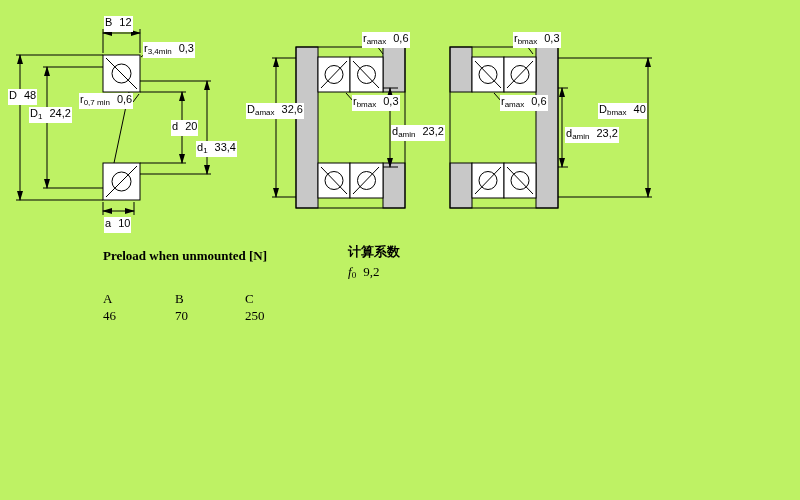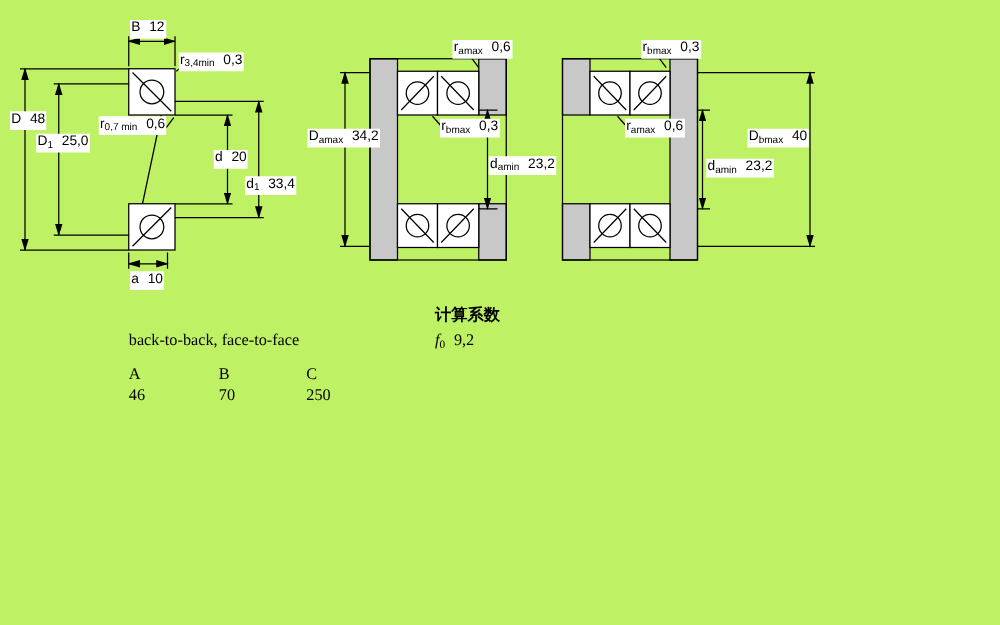--- a/index.html
+++ b/index.html
@@ -79,37 +79,37 @@
     <path d="M475,61L501,88M507,88L533,61M475,194L501,167M507,167L533,194"></path>
     <path d="M558,88H568M558,167H568M558,58H652M558,197H652M524,42L533,54M502,102L494,93"></path>
     <line x1="562" y1="88" x2="562" y2="167" marker-start="url(#arw)" marker-end="url(#arw)"></line>
     <line x1="648" y1="58" x2="648" y2="197" marker-start="url(#arw)" marker-end="url(#arw)"></line>
   </g>
 </svg>
 
 <div class="dim" style="left:104px;top:16px"><span>B</span><sub></sub><span class="v">12</span></div>
 <div class="dim" style="left:143px;top:42px"><span>r</span><sub>3,4min</sub><span class="v">0,3</span></div>
 <div class="dim" style="left:8px;top:89px"><span>D</span><sub></sub><span class="v">48</span></div>
-<div class="dim" style="left:29px;top:107px"><span>D</span><sub>1</sub><span class="v">25,0</span></div>
+<div class="dim" style="left:29px;top:107px"><span>D</span><sub>1</sub><span class="v">24,2</span></div>
 <div class="dim" style="left:79px;top:93px"><span>r</span><sub>0,7 min</sub><span class="v">0,6</span></div>
 <div class="dim" style="left:171px;top:120px"><span>d</span><sub></sub><span class="v">20</span></div>
 <div class="dim" style="left:196px;top:141px"><span>d</span><sub>1</sub><span class="v">33,4</span></div>
 <div class="dim" style="left:104px;top:217px"><span>a</span><sub></sub><span class="v">10</span></div>
 
 <div class="dim" style="left:362px;top:32px"><span>r</span><sub>amax</sub><span class="v">0,6</span></div>
-<div class="dim" style="left:246px;top:103px"><span>D</span><sub>amax</sub><span class="v">34,2</span></div>
+<div class="dim" style="left:246px;top:103px"><span>D</span><sub>amax</sub><span class="v">32,6</span></div>
 <div class="dim" style="left:352px;top:95px"><span>r</span><sub>bmax</sub><span class="v">0,3</span></div>
 <div class="dim" style="left:391px;top:125px"><span>d</span><sub>amin</sub><span class="v">23,2</span></div>
 
 <div class="dim" style="left:513px;top:32px"><span>r</span><sub>bmax</sub><span class="v">0,3</span></div>
 <div class="dim" style="left:500px;top:95px"><span>r</span><sub>amax</sub><span class="v">0,6</span></div>
 <div class="dim" style="left:565px;top:127px"><span>d</span><sub>amin</sub><span class="v">23,2</span></div>
 <div class="dim" style="left:598px;top:103px"><span>D</span><sub>bmax</sub><span class="v">40</span></div>
 
-<div class="txt" style="left:103px;top:264px">back-to-back, face-to-face</div>
+<div class="txt bold" style="left:103px;top:248px">Preload when unmounted [N]</div>
 
 <div class="txt bold" style="left:348px;top:244px">计算系数</div>
 <div class="txt" style="left:348px;top:264px"><span class="ital">f</span><sub>0</sub><span class="v">9,2</span></div>
 
 <div class="txt" style="left:103px;top:291px">A</div>
 <div class="txt" style="left:175px;top:291px">B</div>
 <div class="txt" style="left:245px;top:291px">C</div>
 <div class="txt" style="left:103px;top:308px">46</div>
 <div class="txt" style="left:175px;top:308px">70</div>
 <div class="txt" style="left:245px;top:308px">250</div>

